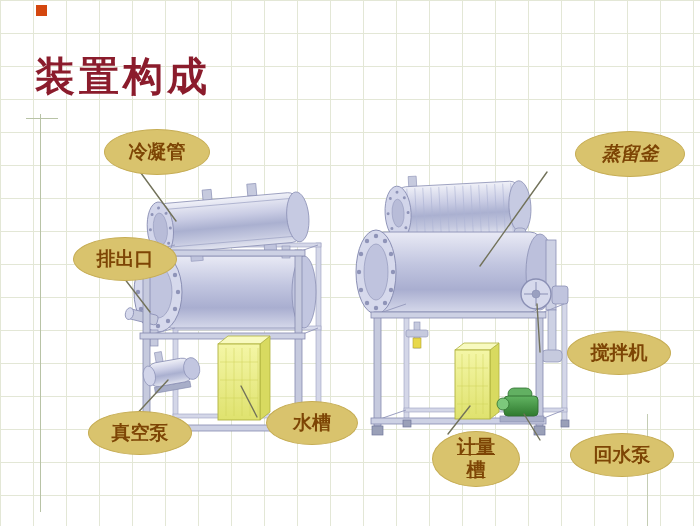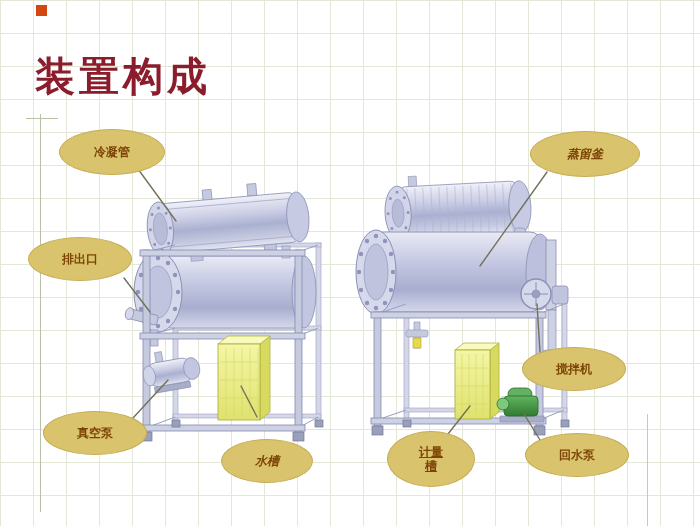--- a/index.html
+++ b/index.html
@@ -40,23 +40,24 @@
     position:absolute;left:0;top:0;width:700px;height:526px;
   }
   .callout{
     position:absolute;
     display:flex;align-items:center;justify-content:center;
     background:#d9c36d;
     border:1px solid #c6ad55;
     border-radius:50%;
     color:#7d4505;
     font-weight:bold;
-    font-size:12px;
+    font-size:19px;
     text-align:center;
     box-sizing:border-box;
+    margin-left:45px;
   }
   .callout .lbl{white-space:pre-line;line-height:1.2;}
 </style>
 </head>
 <body>
 
 <div class="slide">
 
   <div class="accent-square"></div>
   <div class="vline-left"></div>
@@ -336,29 +337,29 @@
   </div>
 
   <div class="callout" style="left:28px;top:237px;width:104px;height:44px;">
     <span class="lbl">排出口</span>
   </div>
 
   <div class="callout" style="left:43px;top:411px;width:104px;height:44px;">
     <span class="lbl">真空泵</span>
   </div>
 
-  <div class="callout" style="left:221px;top:439px;width:92px;height:44px;font-style:italic;">
+  <div class="callout" style="left:221px;top:401px;width:92px;height:44px;">
     <span class="lbl">水槽</span>
   </div>
 
   <div class="callout" style="left:530px;top:131px;width:110px;height:46px;font-style:italic;">
     <span class="lbl">蒸留釜</span>
   </div>
 
-  <div class="callout" style="left:522px;top:347px;width:104px;height:44px;justify-content:center;">
+  <div class="callout" style="left:522px;top:331px;width:104px;height:44px;justify-content:center;">
     <span class="lbl">搅拌机</span>
   </div>
 
   <div class="callout" style="left:387px;top:431px;width:88px;height:56px;text-decoration:underline;">
     <span class="lbl">计量
 槽</span>
   </div>
 
   <div class="callout" style="left:525px;top:433px;width:104px;height:44px;">
     <span class="lbl">回水泵</span>

